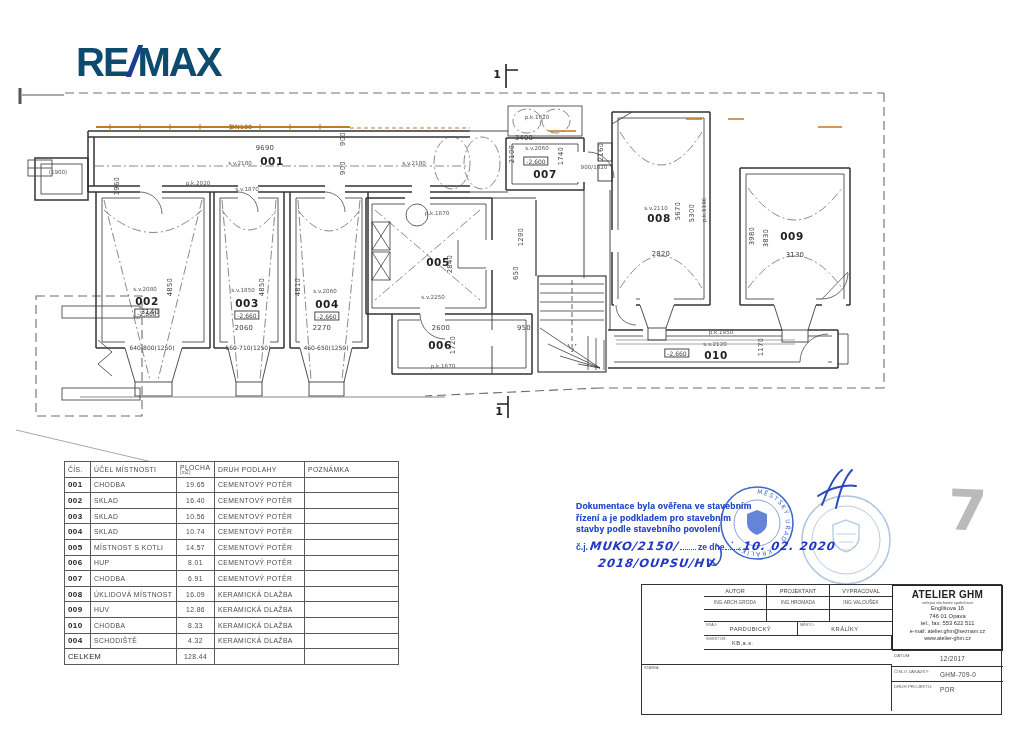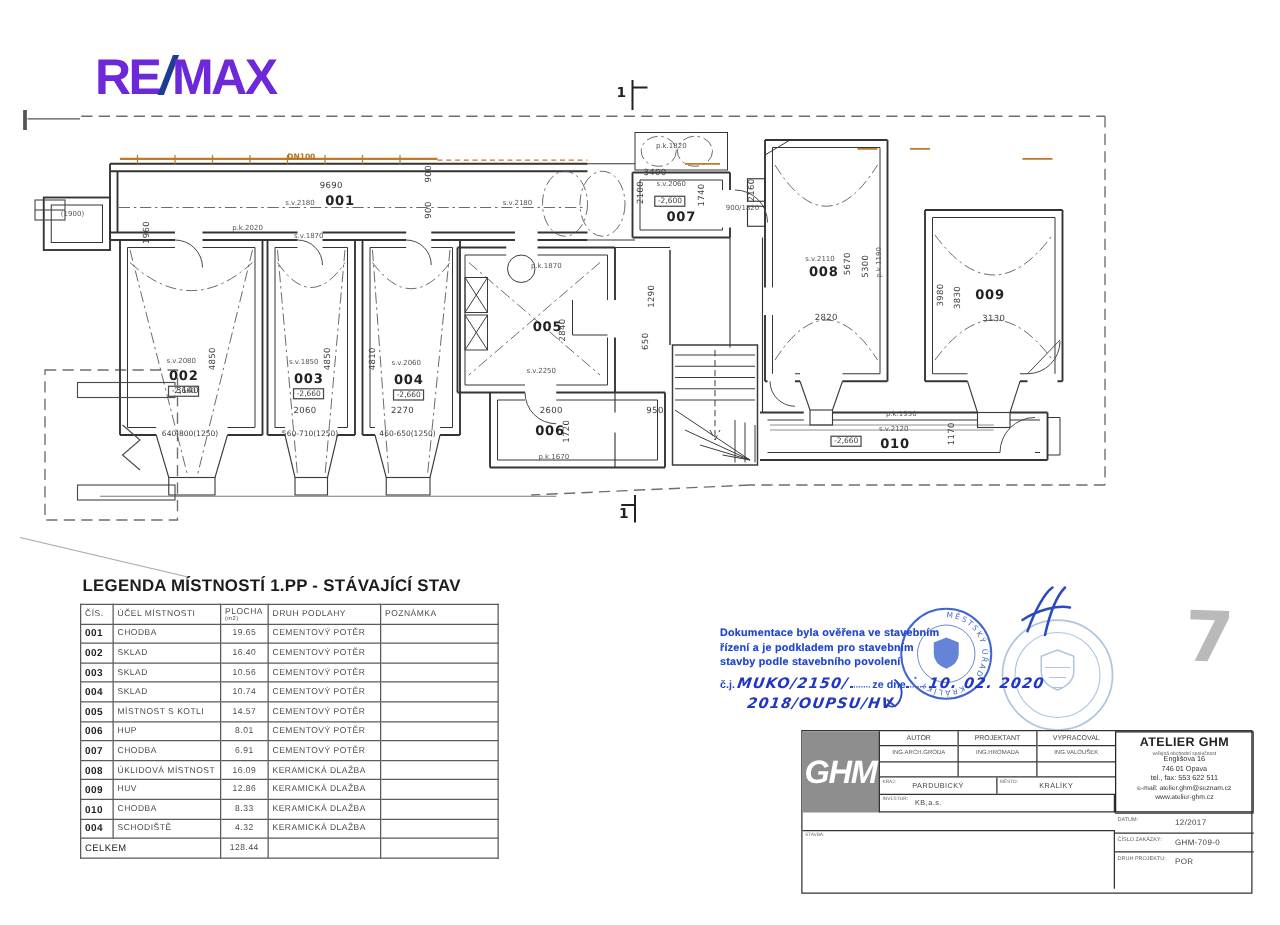--- a/index.html
+++ b/index.html
@@ -4,21 +4,21 @@
 <style>
   html,body{margin:0;padding:0}
   body{width:1024px;height:740px;position:relative;background:#fff;overflow:hidden;
        font-family:"Liberation Sans",sans-serif;color:#333}
   .layer{position:absolute;left:0;top:0;width:1024px;height:740px}
   svg.drawing{position:absolute;left:0;top:0}
 
   
   .remax{position:absolute;left:76px;top:40px;font-weight:800;font-size:40px;
          letter-spacing:-2px;line-height:1;white-space:nowrap}
-  .remax .re,.remax .max{color:#6d28d9}
+  .remax .re,.remax .max{color:#0c4a6e}
   .remax .sl{color:#1d3c94;font-style:italic;font-weight:900;font-size:43px}
 
   
   #annos{pointer-events:none}
   .anno{position:absolute;transform:translate(-50%,-50%);white-space:nowrap;color:#3c3c3c;
         font-family:"DejaVu Sans",sans-serif}
   .anno.r{transform:translate(-50%,-50%) rotate(-90deg)}
   .anno.dim{font-size:6.8px;letter-spacing:.3px}
   .anno.win{font-size:6px}
   .anno.sv{font-size:5.6px;color:#555}
@@ -330,21 +330,20 @@
       <span class="anno sv r" style="left: 704px; top: 210px;">p.k.1190</span>
       <span class="anno sv" style="left: 715px; top: 344px;">s.v.2120</span>
       <span class="anno sv" style="left: 721px; top: 332px;">p.k.1950</span>
       <span class="anno sv" style="left: 58px; top: 172px;">(1900)</span>
       <span class="anno pipe" style="left: 241px; top: 126px;">DN100</span>
       <span class="anno sect" style="left: 497px; top: 74px;">1</span>
       <span class="anno sect" style="left: 499px; top: 411px;">1</span>
     </div>
 
   <div class="legend">
-    <h2>LEGENDA MÍSTNOSTÍ 1.PP - STÁVAJÍCÍ STAV</h2>
     <table>
       <colgroup>
           <col style="width:26px">
           <col style="width:86px">
           <col style="width:38px">
           <col style="width:90px">
           <col style="width:94px">
         </colgroup>
       <thead>
         <tr>
@@ -454,21 +453,20 @@
       <span class="hand">MUKO/2150/</span><span class="dots"></span>
       <span>ze dne</span><span class="dots"></span>
       <span class="hand">10. 02. 2020</span>
     </div>
     <div class="hand l5">2018/OUPSU/HV</div>
   </div>
 
   <div class="pagenum">7</div>
 
   <div class="tblock">
-    <div class="tb-abs ghm-logo">GHM</div>
     <div class="tb-abs people">
         <div class="person">
           <div class="pl">AUTOR</div>
           <div class="pv">ING.ARCH.GRODA</div>
         </div>
         <div class="person">
           <div class="pl">PROJEKTANT</div>
           <div class="pv">ING.HROMADA</div>
         </div>
         <div class="person" style="border-right: none;">

